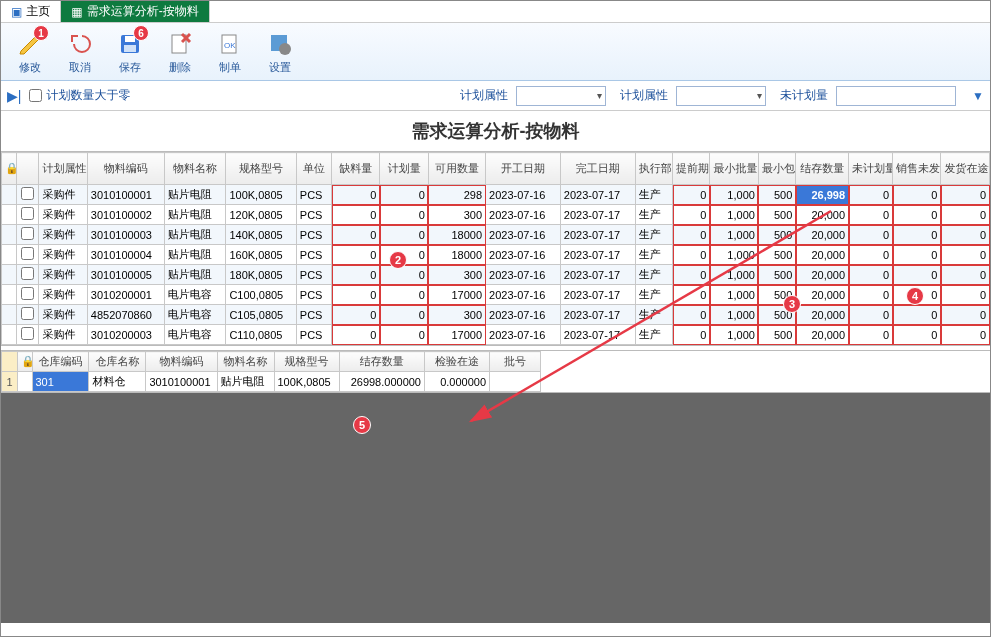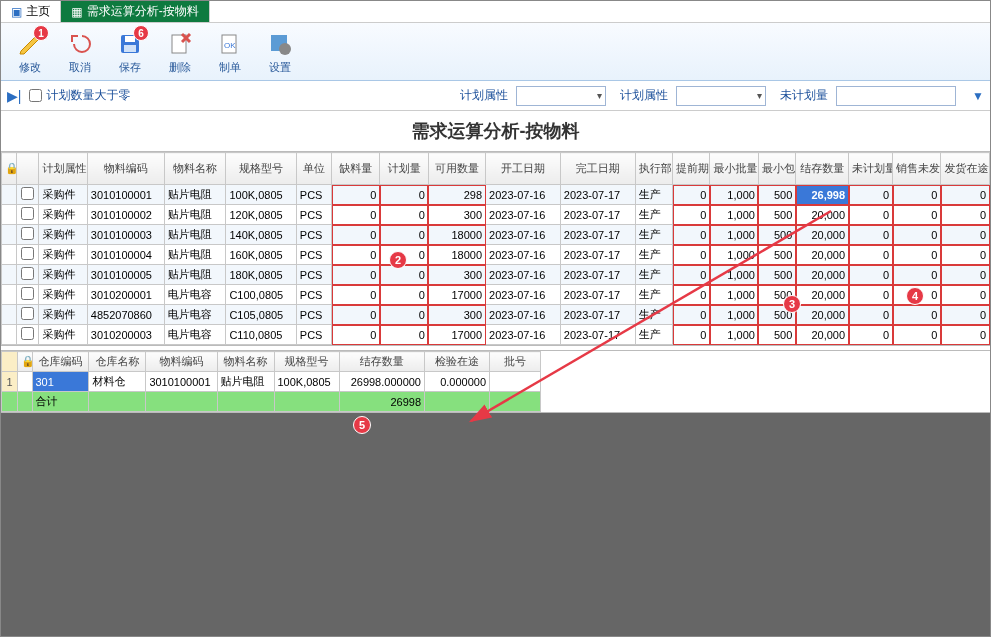--- a/index.html
+++ b/index.html
@@ -541,32 +541,20 @@
           <td></td>
           <td class="sel-blue">301</td>
           <td>材料仓</td>
           <td>3010100001</td>
           <td>贴片电阻</td>
           <td>100K,0805</td>
           <td class="num">26998.000000</td>
           <td class="num">0.000000</td>
           <td></td>
         </tr>
-        <tr class="sum-row">
-          <td class="rownum" style="background: rgb(251, 238, 198);"></td>
-          <td></td>
-          <td>合计</td>
-          <td></td>
-          <td></td>
-          <td></td>
-          <td></td>
-          <td class="num">26998</td>
-          <td></td>
-          <td></td>
-        </tr>
       </tbody>
 </table>
 </div>
 <div class="grid2-fill"></div>
 
 <div class="ann" style="top:250px;left:388px">2</div>
 <div class="ann" style="top:294px;left:782px">3</div>
 <div class="ann" style="top:286px;left:905px">4</div>
 <div class="ann" style="top:415px;left:352px">5</div>
 

